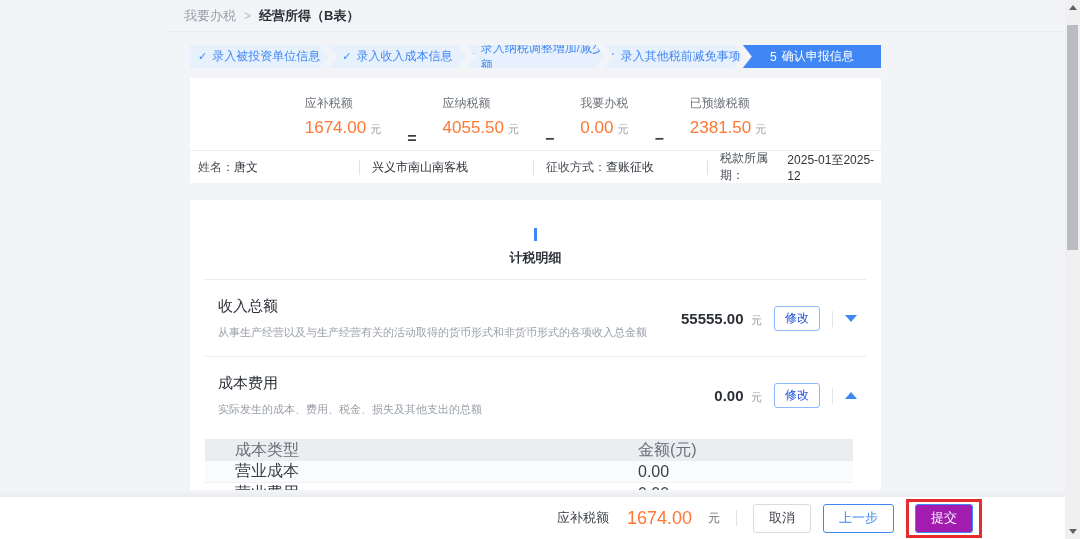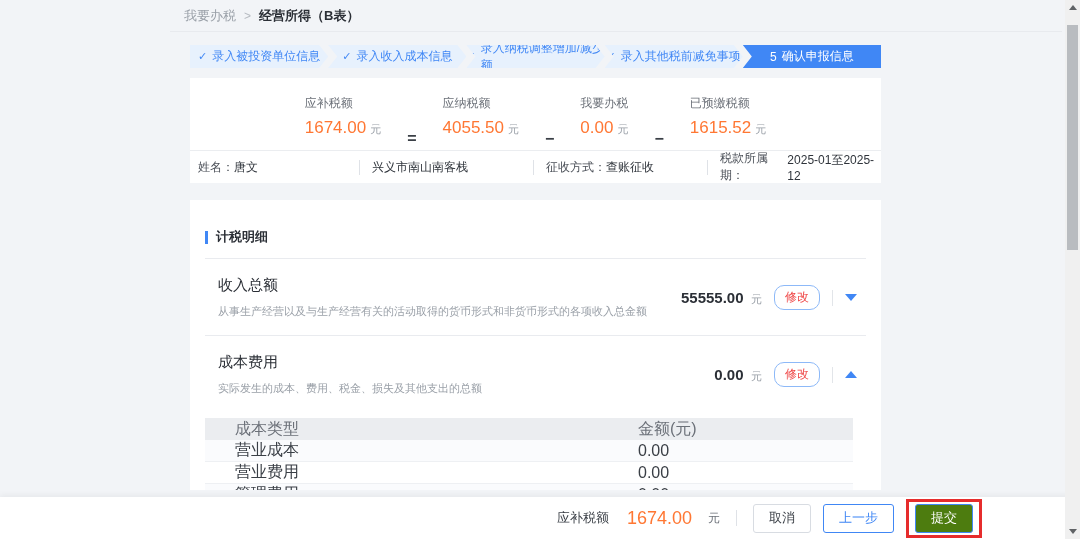--- a/index.html
+++ b/index.html
@@ -37,33 +37,33 @@
   .taxpayer { height:33px; border-top:1px solid #ebedf0; display:flex; align-items:center; font-size:12px; }
   .tp-field { flex:1; display:flex; align-items:center; padding-left:12px; height:15px; }
   .tp-field:first-child { padding-left:8px; }
   .tp-field + .tp-field { border-left:1px solid #dfe2e7; }
   .tp-label { color:#4a4f57; }
   .tp-value { color:#2f343b; }
 
   
   .main-card { position:absolute; left:190px; top:200px; width:691px; height:290px; background:#fff; overflow:hidden; }
   .section-head { margin:28px 15px 0 15px; padding-bottom:12px; border-bottom:1px solid #e9ebef;
-    display:flex; align-items:center; gap:8px; }
+    display:flex; align-items:center; gap:8px;flex-direction:column; }
   .blue-bar { width:3px; height:13px; background:#4087f5; }
   .section-title { font-size:13px; color:#2b2f36; font-weight:bold; }
 
   .item-row { margin:0 15px; padding:17px 9px 16px 13px; display:flex; align-items:center; justify-content:space-between; }
   .item-row.bordered { border-bottom:1px solid #e9ebef; }
   .item-left .t { font-size:15px; color:#2b2f36; margin-bottom:9px; }
   .item-left .d { font-size:11px; color:#9aa0a8; }
   .item-right { display:flex; align-items:center; gap:12px; }
   .item-val { font-size:15px; color:#2b2f36; font-weight:bold; }
   .item-unit { font-size:11px; color:#9aa0a8; margin-left:3px; }
-  .modify-btn { font-size:12px; color:#ef4444; border:1px solid #8db9f8; background:#fff;
-    border-radius:10px; padding:3px 10px; cursor:pointer; }
+  .modify-btn { font-size:12px; color:#1d4ed8; border:1px solid #8db9f8; background:#fff;
+    border-radius:3px; padding:3px 10px; cursor:pointer; }
   .vsep { width:1px; height:16px; background:#e2e5e9; }
   .chev { width:0; height:0; cursor:pointer; }
   .chev.down { border-left:6px solid transparent; border-right:6px solid transparent; border-top:7px solid #4087f5; }
   .chev.up { border-left:6px solid transparent; border-right:6px solid transparent; border-bottom:7px solid #4087f5; }
 
   .cost-table { margin:6px 28px 0 15px; font-size:16px; }
   .ct-row { display:flex; align-items:center; height:22px; border-bottom:1px solid #eef0f3; }
   .ct-row.head { background:#ebedf0; color:#6b7078; border-bottom:none; }
   .ct-row.odd { background:#fafbfd; }
   .ct-c1 { flex:1; padding-left:30px; color:#3a3f46; }
@@ -76,21 +76,21 @@
     box-shadow:0 -2px 6px rgba(0,0,0,0.05); display:flex; align-items:center; justify-content:flex-end;
     padding-right:98px; gap:12px; }
   .f-label { font-size:13px; color:#3a3f46; }
   .f-val { font-size:18px; color:#ff7733; margin-left:6px; }
   .f-unit { font-size:12px; color:#6b7078; margin-left:4px; }
   .f-sep { width:1px; height:16px; background:#dfe2e7; margin:0 4px; }
   .btn { font-size:13px; height:29px; border-radius:3px; cursor:pointer; padding:0 15px;
     display:inline-flex; align-items:center; justify-content:center; }
   .btn.plain { background:#fff; border:1px solid #d8dce2; color:#3a3f46; }
   .btn.ghost { background:#fff; border:1px solid #4087f5; color:#4087f5; }
-  .btn.primary { background:#4d7c0f; border:1px solid #4087f5; color:#fff; }
+  .btn.primary { background:#a21caf; border:1px solid #4087f5; color:#fff; }
   .red-box { border:3px solid #e62c2c; padding:2px 6px; display:inline-flex; align-items:center; }
 
   
   .scrollbar { position:absolute; right:0; top:0; width:15px; height:539px; background:#f0f0f0; }
   .sb-btn { position:absolute; left:0; width:15px; height:15px; display:flex; align-items:center; justify-content:center; cursor:pointer; }
   .sb-btn.up { top:0; }
   .sb-btn.down { bottom:0; }
   .sb-arrow-up { width:0; height:0; border-left:4px solid transparent; border-right:4px solid transparent; border-bottom:5px solid #606366; }
   .sb-arrow-down { width:0; height:0; border-left:4px solid transparent; border-right:4px solid transparent; border-top:5px solid #606366; }
   .sb-thumb { position:absolute; left:2px; top:25px; width:11px; height:225px; background:#b9bcc0; cursor:grab; }
@@ -151,21 +151,21 @@
         <span class="lbl">我要办税</span>
         <span class="valrow">
           <span class="val">0.00</span>
           <span class="unit">元</span>
         </span>
       </div>
       <span class="op">−</span>
       <div class="amount">
         <span class="lbl">已预缴税额</span>
         <span class="valrow">
-          <span class="val">1615.52</span>
+          <span class="val">2381.50</span>
           <span class="unit">元</span>
         </span>
       </div>
     </div>
     <div class="taxpayer">
       <div class="tp-field">
         <span class="tp-label">姓名：</span>
         <span class="tp-value">唐文</span>
       </div>
       <div class="tp-field">

